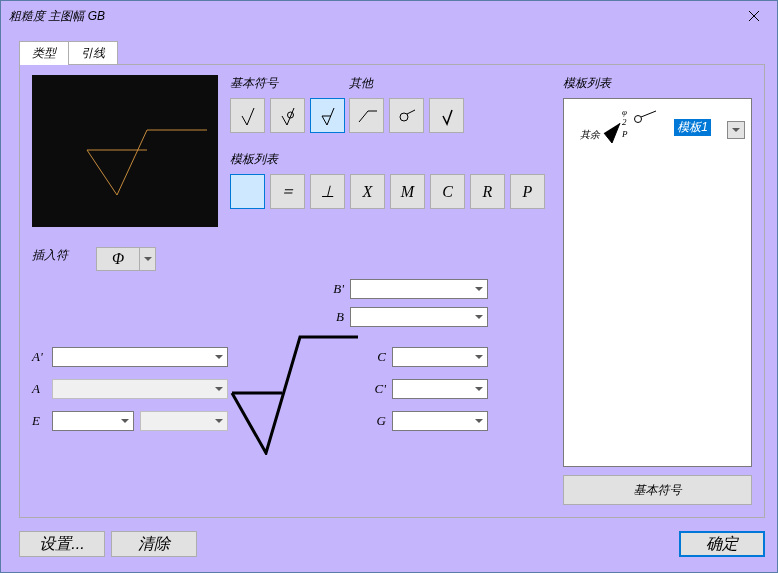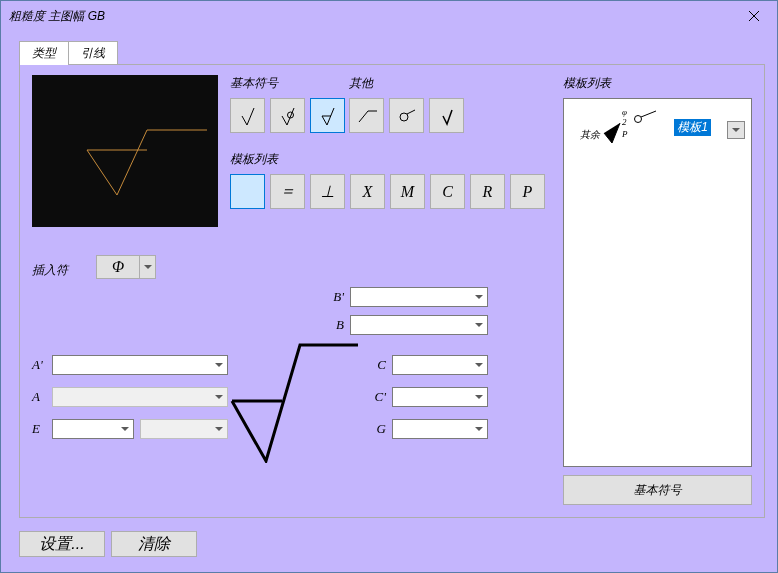--- a/index.html
+++ b/index.html
@@ -128,22 +128,22 @@
     font-size: 16px;
     box-sizing: border-box;
   }
   .texbtn.selected {
     background: #cde8ff;
     border-color: #0078d7;
   }
 
   
   .insert-row {
-    display: flex; align-items: flex-end;
-    margin-top: 28px;
+    display: flex; align-items: flex-start;
+    margin-top: 20px;
     gap: 28px;
   }
   .isym-wrap { display: flex; }
   .isym {
     width: 44px; height: 24px;
     border: 1px solid #adadad;
     background: #e1e1e1;
     display: flex; align-items: center; justify-content: center;
     font-family: "Times New Roman", serif;
     font-size: 16px;
@@ -518,16 +518,19 @@
     <div class="bottom-row">
       <div class="left">
         <div class="btn">
           <span>设置...</span>
         </div>
         <div class="btn">
           <span>清除</span>
         </div>
       </div>
       <div class="right">
+        <div class="btn default">
+          <span>确定</span>
+        </div>
       </div>
     </div>
   </div>
 </div>
 
 </body></html>

